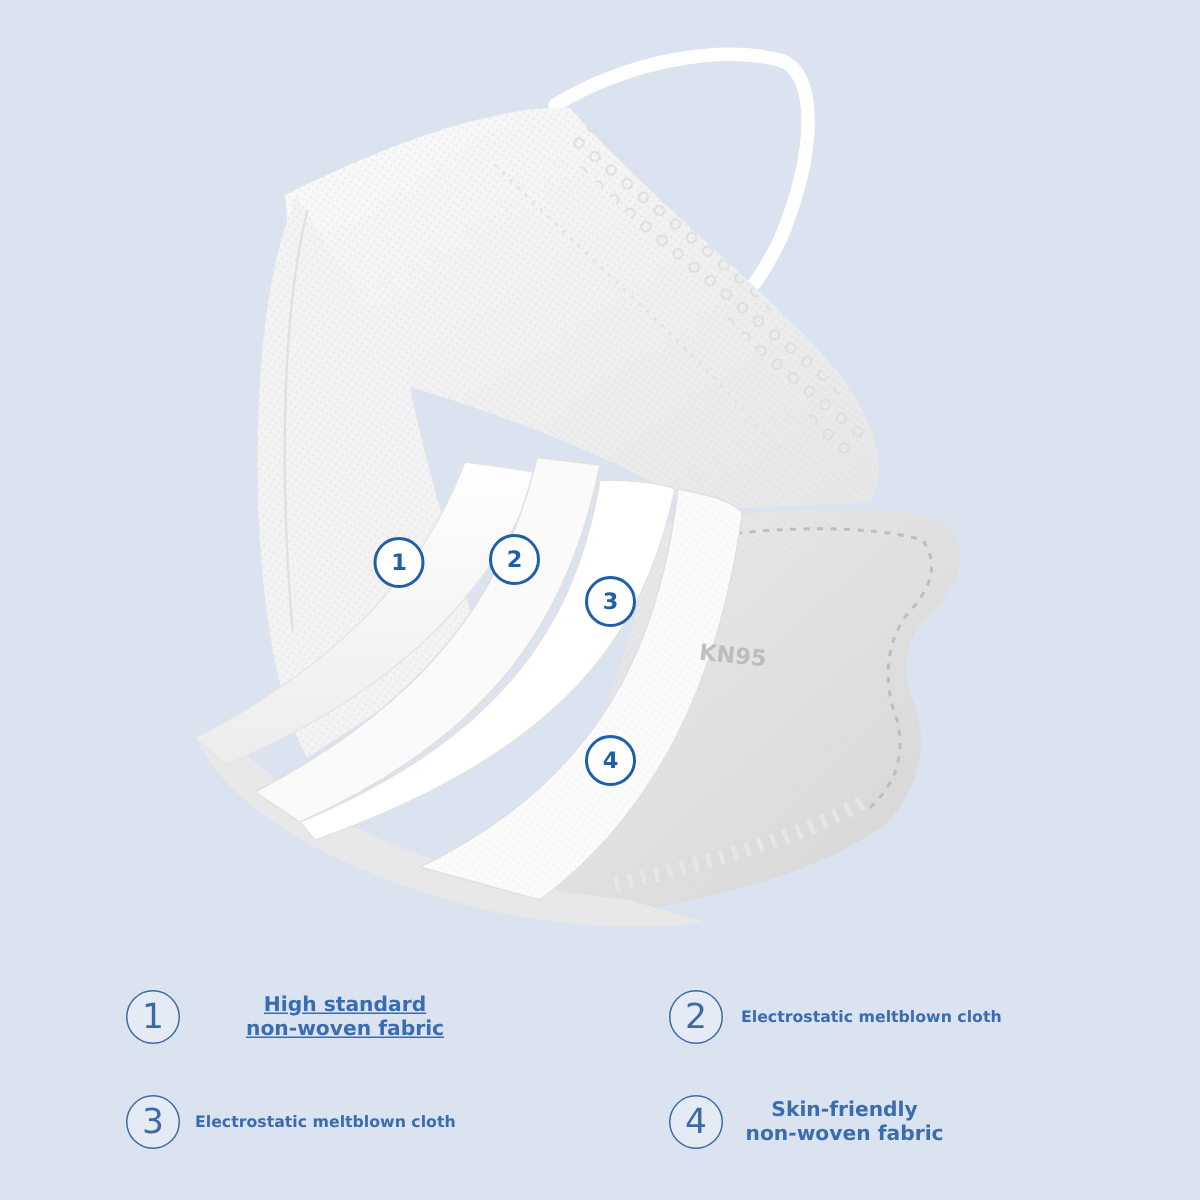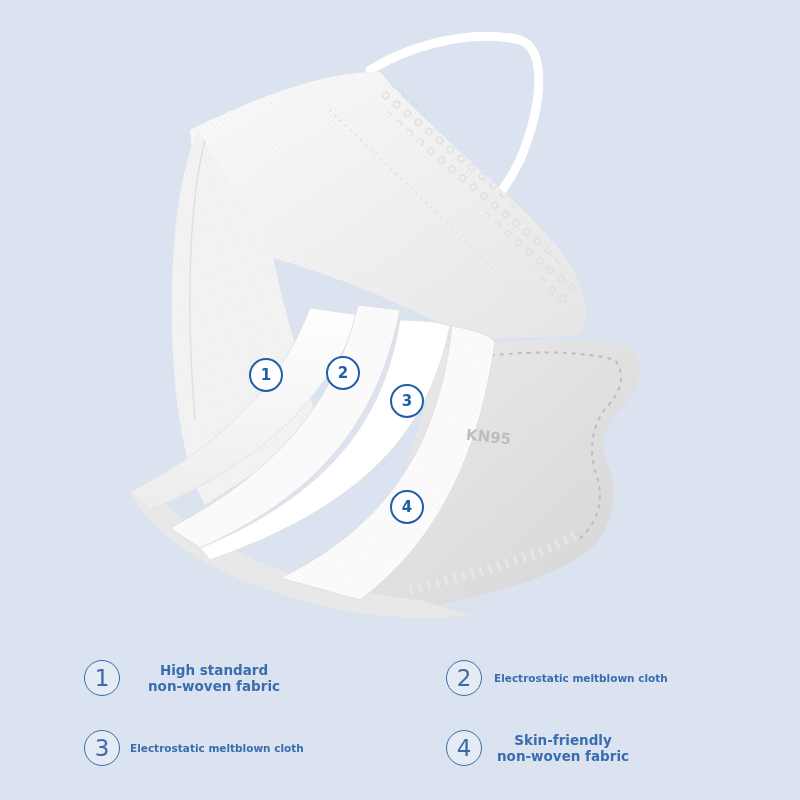--- a/index.html
+++ b/index.html
@@ -173,21 +173,21 @@
   <div class="layer-badge" style="left:407px; top:401px;">
     <span>3</span>
   </div>
   <div class="layer-badge" style="left:407px; top:507px;">
     <span>4</span>
   </div>
 
   <div class="legend">
     <div class="legend-item" style="left:84px; top:20px;">
       <div class="legend-num">1</div>
-      <div class="legend-text two-line" style="margin-left:28px;">
+      <div class="legend-text two-line" style="margin-left:44px;text-decoration:underline;">
         <span>High standard</span>
         <span>non-woven fabric</span>
       </div>
     </div>
 
     <div class="legend-item" style="left:446px; top:20px;">
       <div class="legend-num">2</div>
       <div class="legend-text one-line" style="margin-left:12px;">
         <span>Electrostatic meltblown cloth</span>
       </div>

